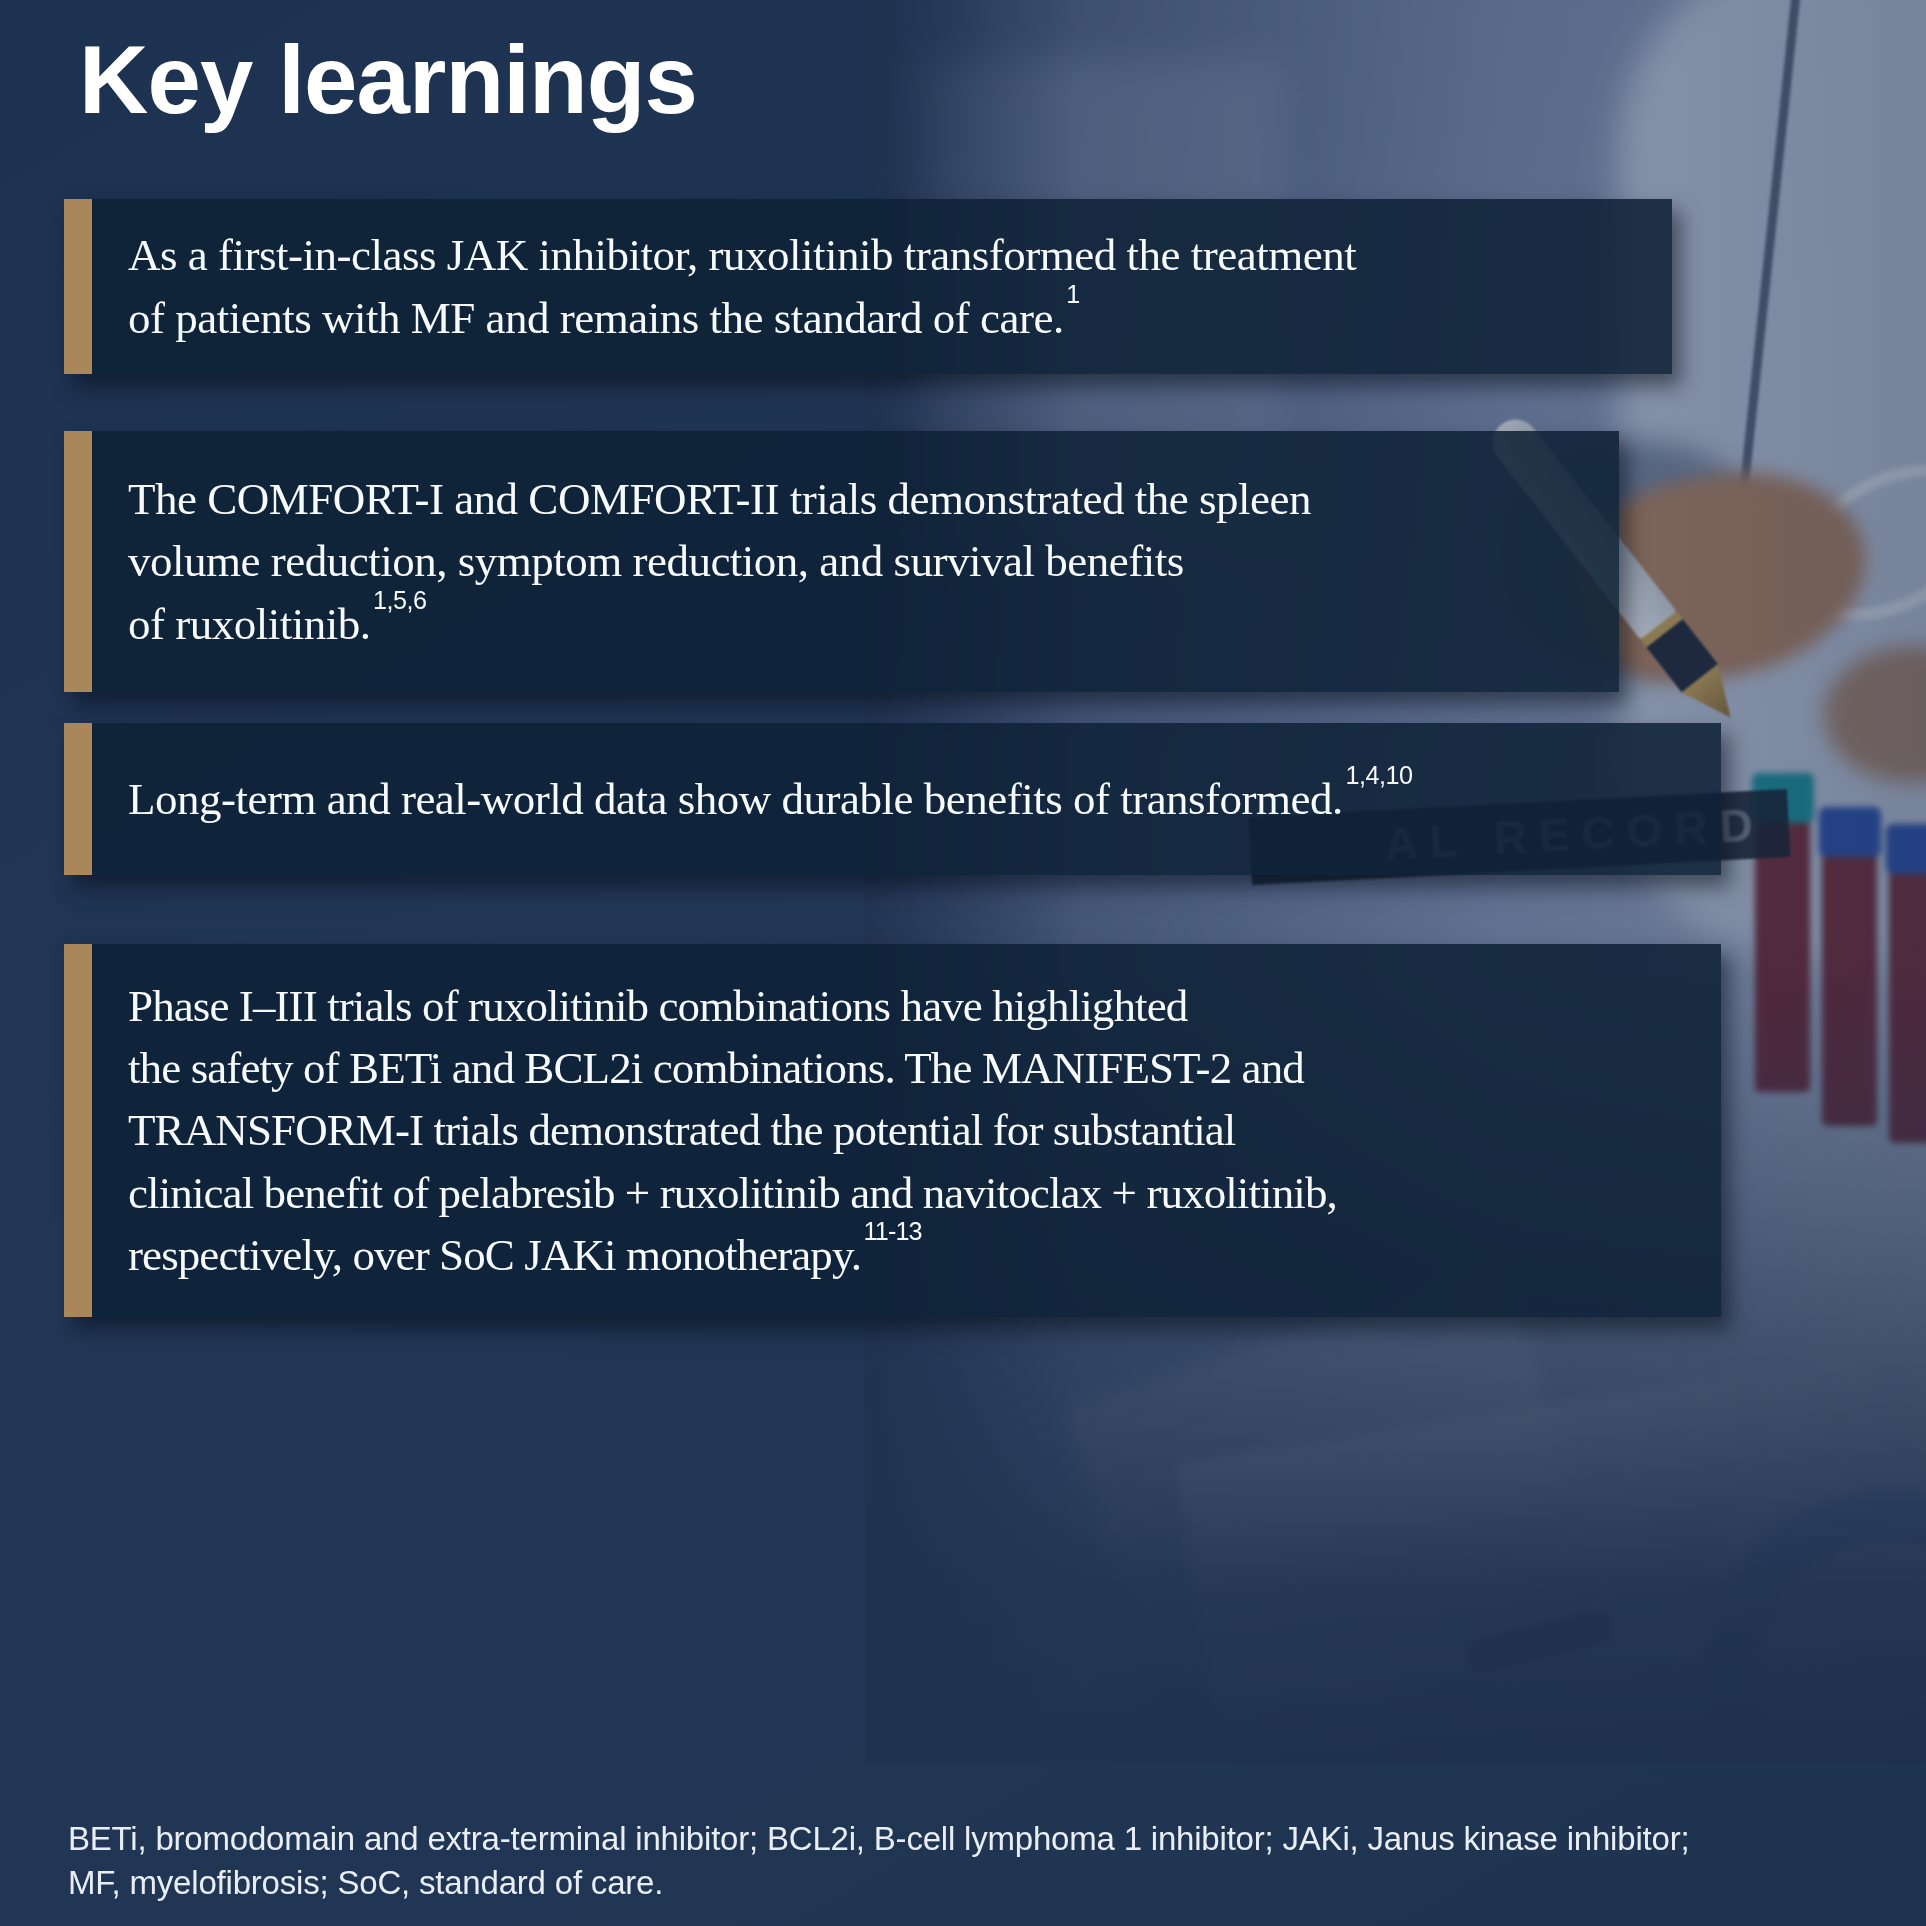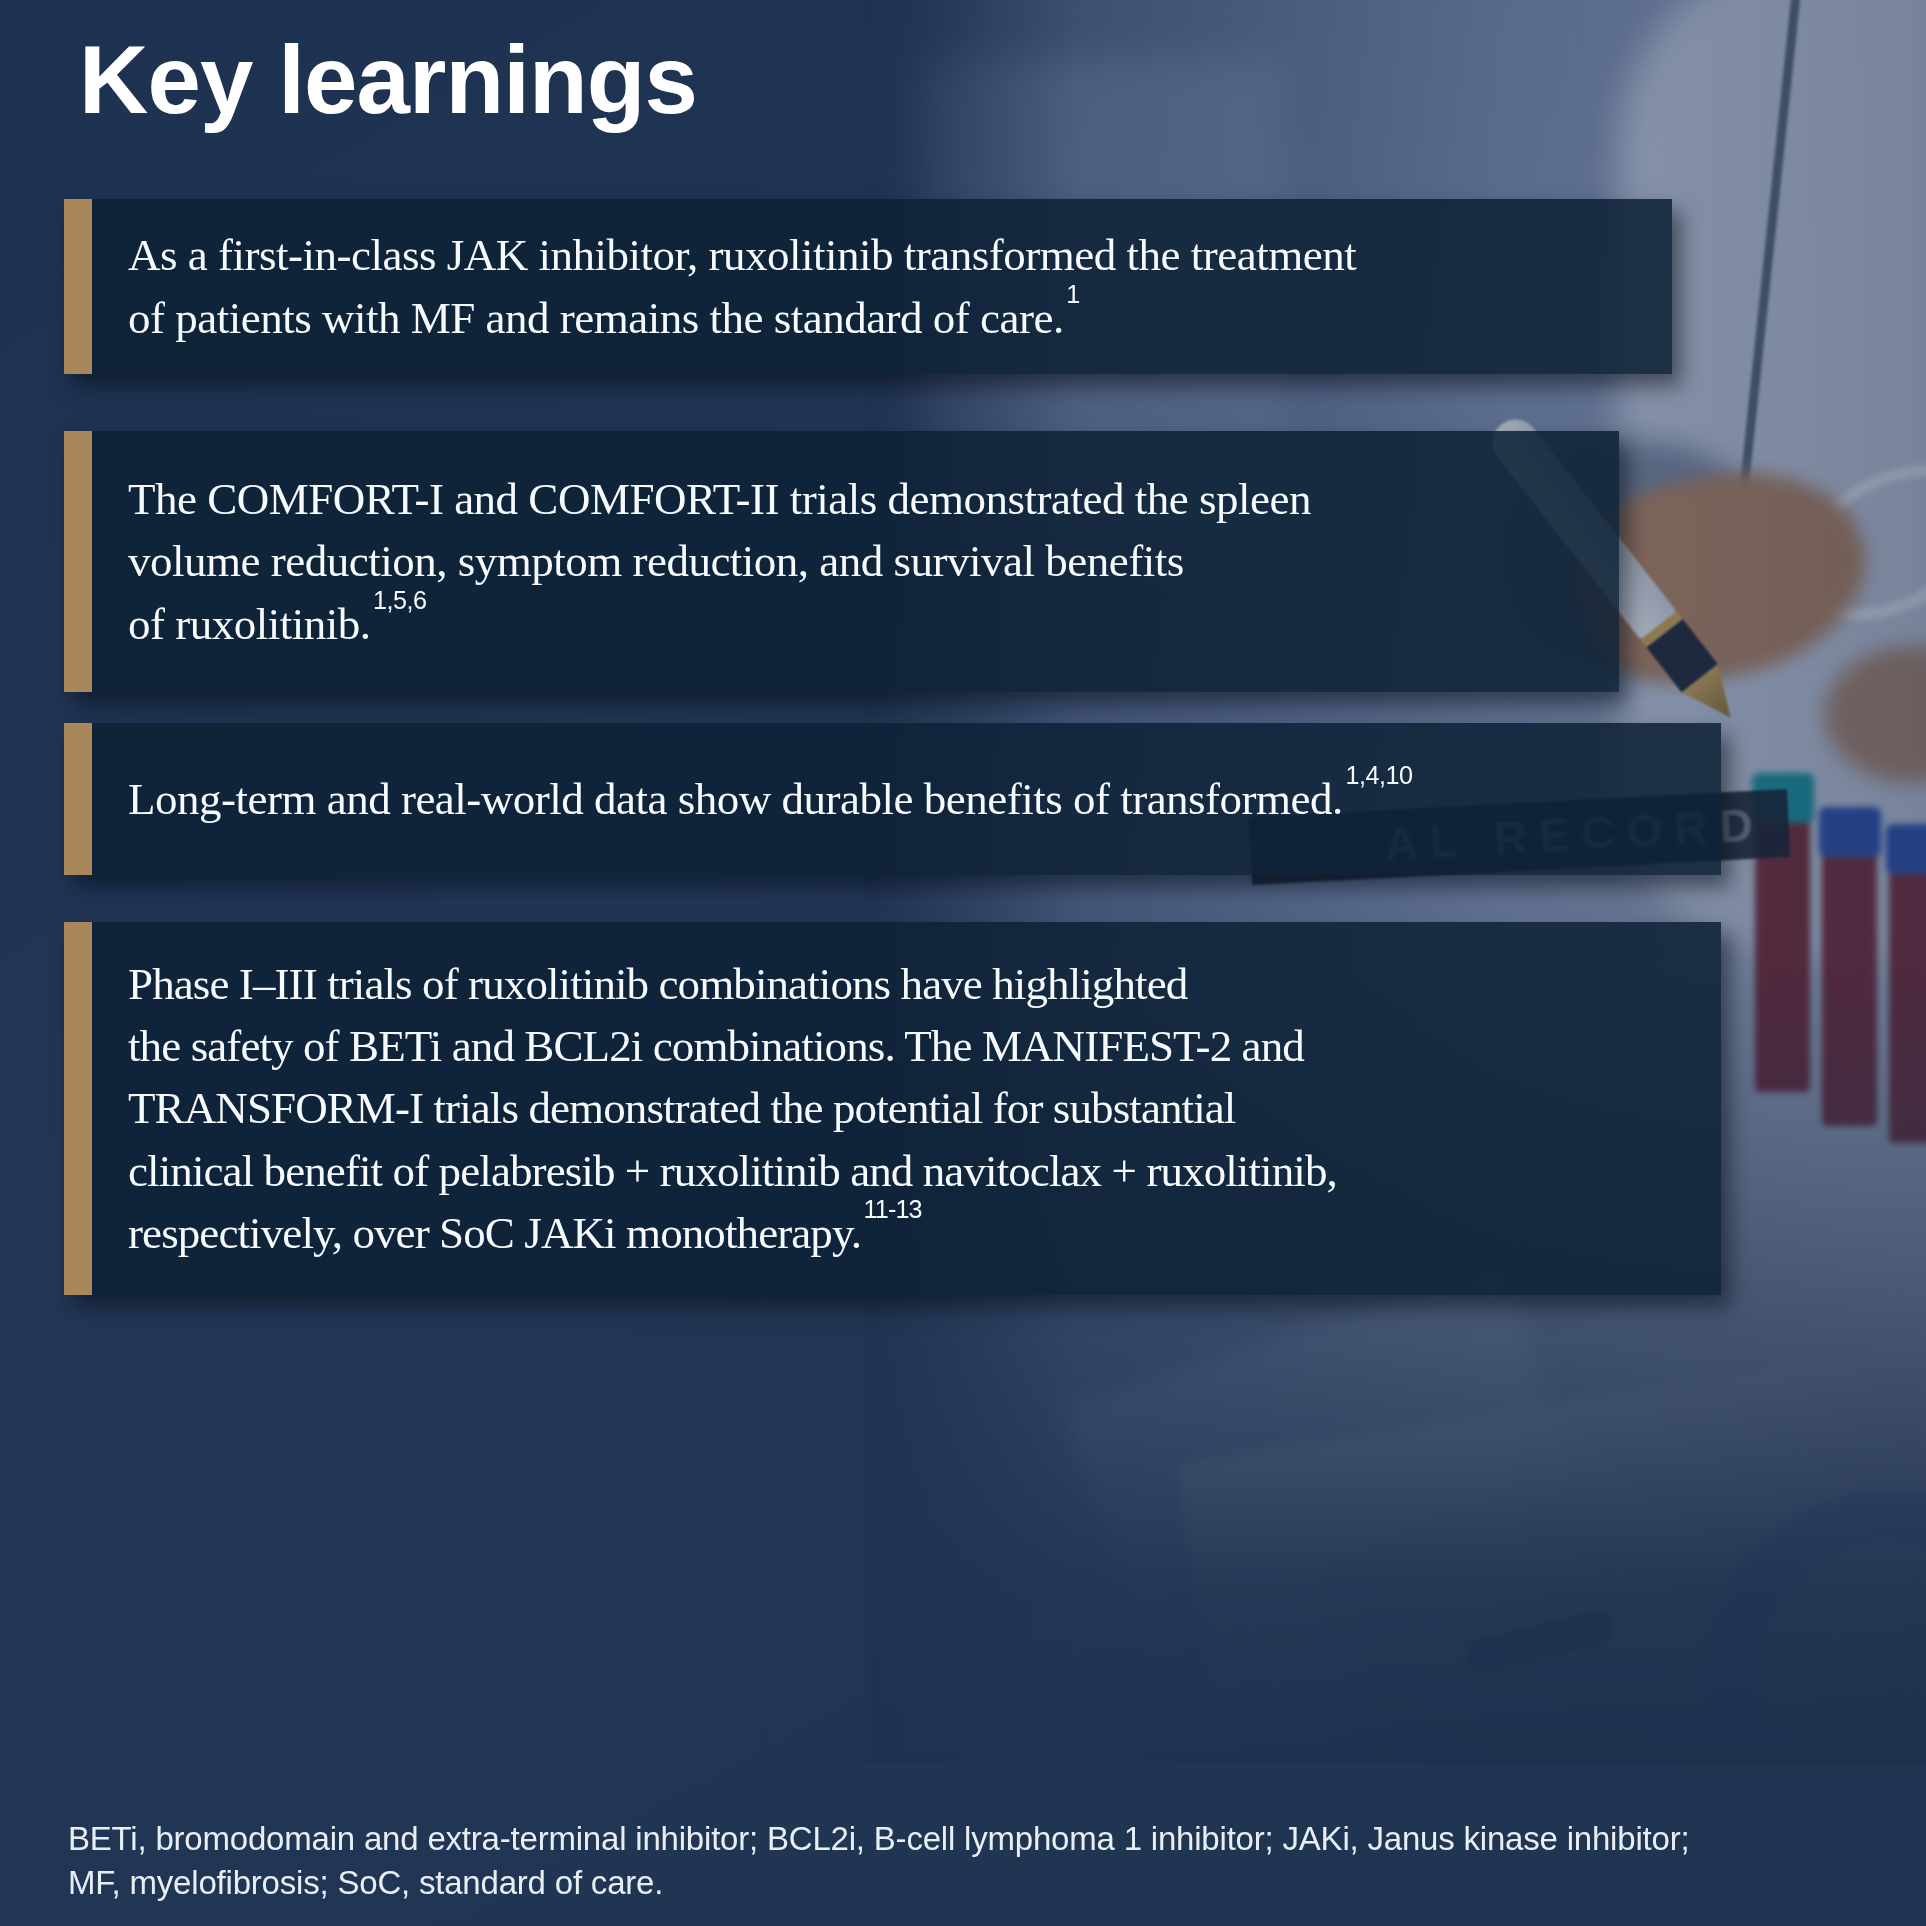--- a/index.html
+++ b/index.html
@@ -60,21 +60,21 @@
   .learn-box{position:absolute;left:64px;display:flex;align-items:center;
     background:rgba(13,33,54,.86);box-shadow:8.6px 12px 19px rgba(4,10,20,.5);}
   .accent{position:absolute;left:0;top:0;bottom:0;width:28px;background:#a9875a;}
   .box-text{margin:0;padding:0 51px 0 64px;color:#f7fafc;
     font-size:45px;line-height:1.38;letter-spacing:-0.5px;}
   .box-lines{white-space:pre-line;font-family:Liberation Serif, serif;}
   .cite{font-size:56%;line-height:0;position:relative;top:-0.55em;margin-left:2.6px;}
   #box1{top:199px;width:1608px;height:175px;}
   #box2{top:431px;width:1555px;height:261px;}
   #box3{top:723px;width:1657px;height:152px;}
-  #box4{top:922px;width:1657px;height:373px;font-size:45px;}
+  #box4{top:944px;width:1657px;height:373px;font-size:45px;}
   #box4 .box-text{font-size:45px;letter-spacing:-0.9px;}
   #box5{top:1334px;width:1657px;height:239px;}
   .footnote{position:absolute;left:68px;top:1817px;margin:0;color:#e9eef5;
     font-size:33px;line-height:1.34;letter-spacing:-0.2px;}
   .foot-lines{white-space:pre-line;}
 </style>
 </head>
 <body>
 
 <div id="canvas">

